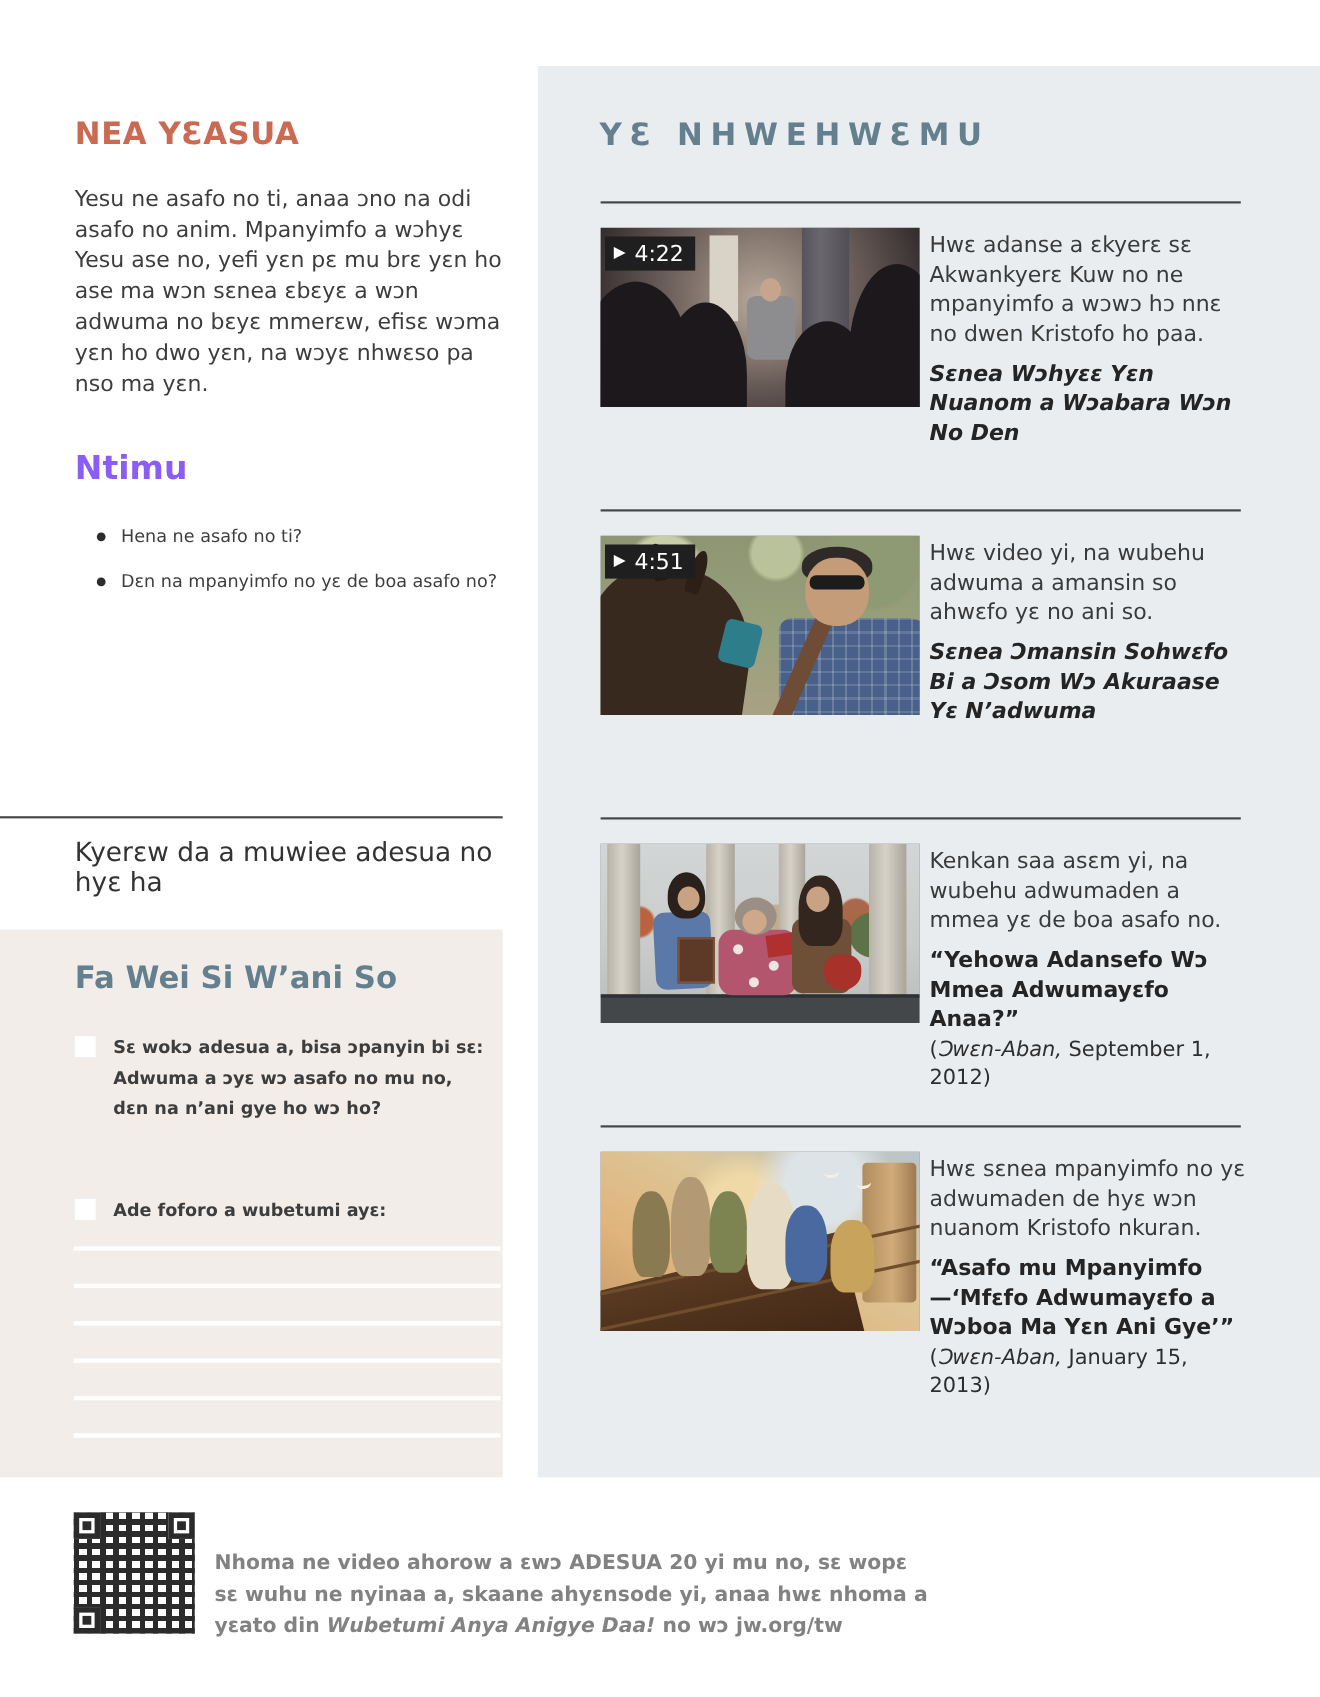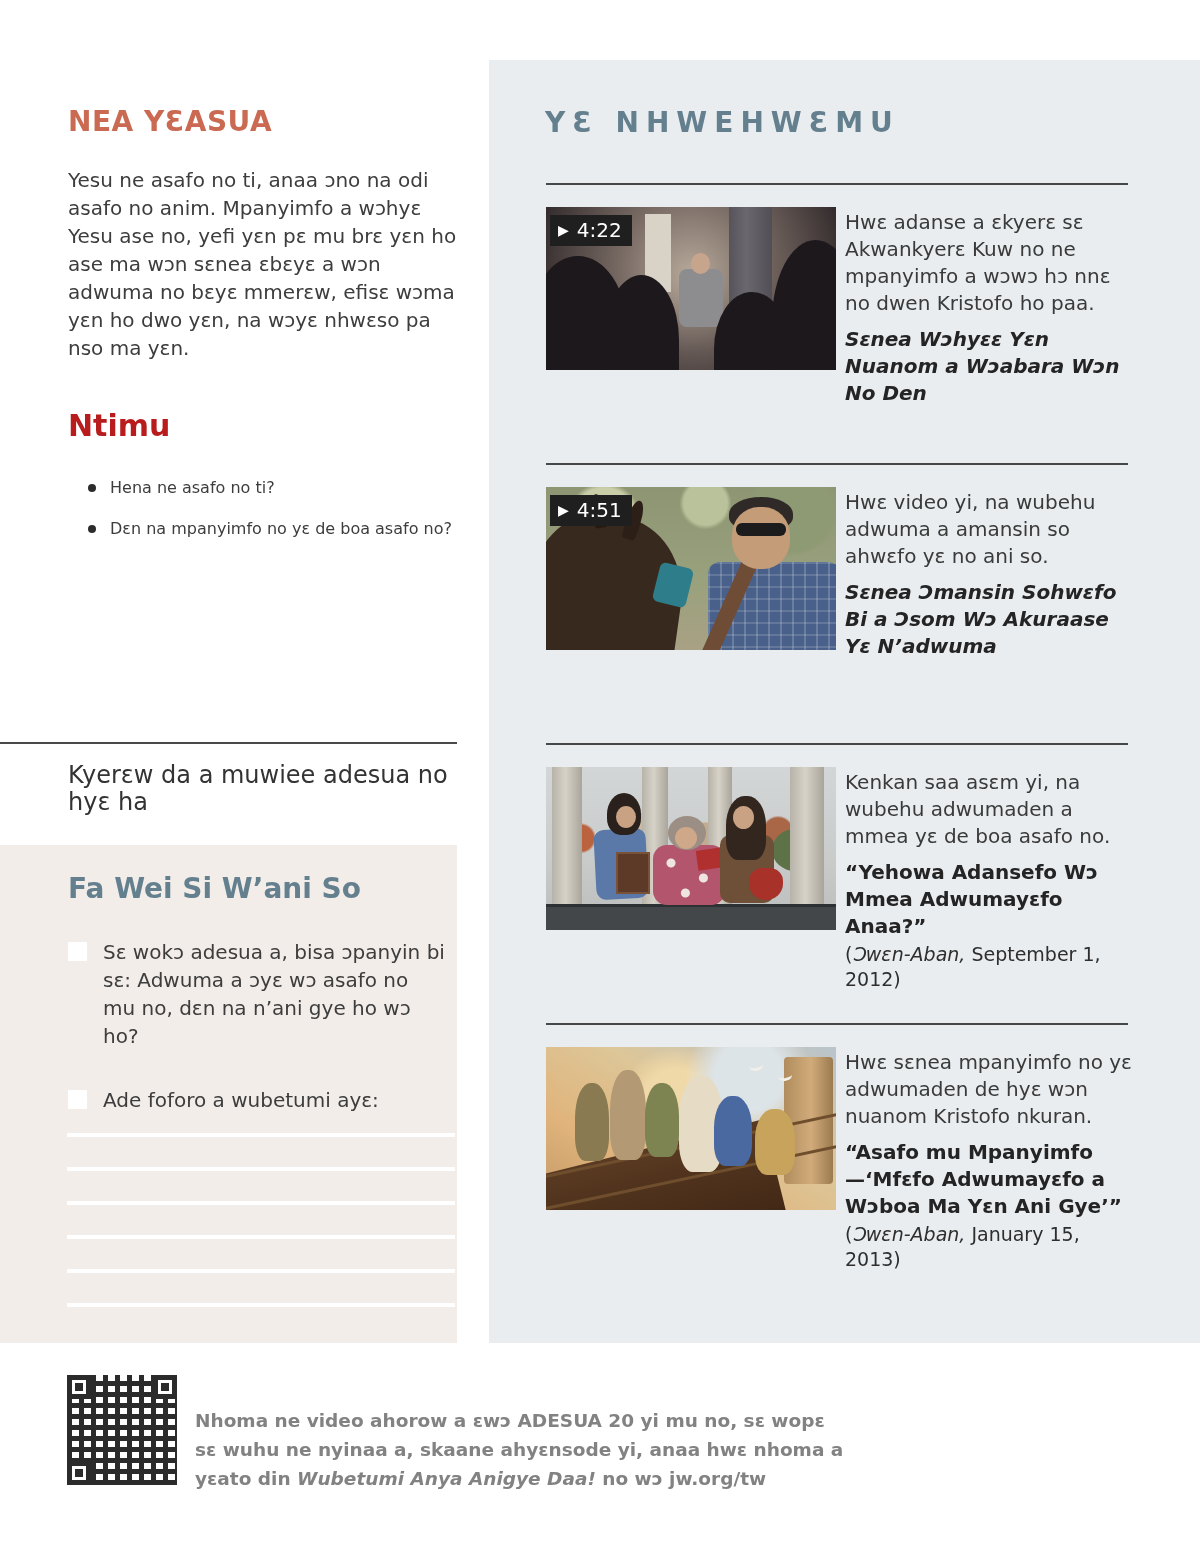--- a/index.html
+++ b/index.html
@@ -4,28 +4,28 @@
 <style>
   html,body{margin:0;padding:0;background:#ffffff;}
   body{width:1200px;height:1543px;font-family:"DejaVu Sans",sans-serif;color:#3d3d3d;position:relative;overflow:hidden;}
   .abs{position:absolute;}
   
   .gray-panel{left:489px;top:60px;width:711px;height:1283px;background:#e9edf0;}
   .goal-box{left:0;top:845px;width:457px;height:498px;background:#f2ede9;}
   
   .lesson-title{left:68px;top:105px;font-size:28px;font-weight:bold;color:#cb6a52;letter-spacing:.5px;}
   .lesson-para{left:68px;top:166px;width:400px;font-size:20px;line-height:28px;color:#3d3d3d;}
-  .summary-title{left:68px;top:408px;font-size:30px;font-weight:bold;color:#b91c1c;}
+  .summary-title{left:68px;top:408px;font-size:30px;font-weight:bold;color:#8b5cf6;}
   .bullet-list{left:88px;top:474px;width:372px;}
   .bullet-item{display:flex;margin-bottom:13px;font-size:16px;line-height:28px;}
   .bullet-dot{width:8px;height:8px;border-radius:50%;background:#2c2c2c;margin:10px 14px 0 0;flex:0 0 8px;}
   .left-sep{left:0;top:742px;width:457px;height:2px;background:#4a4a4a;}
   .date-line{left:68px;top:762px;width:400px;font-size:24px;line-height:27px;color:#333;}
   .goal-title{left:68px;top:872px;font-size:28px;font-weight:bold;color:#64808e;}
-  .check-item{position:absolute;display:flex;font-size:20px;line-height:28px;}
+  .check-item{position:absolute;display:flex;font-size:16px;line-height:28px;font-weight:bold;}
   .checkbox{width:19px;height:19px;background:#ffffff;margin:4px 16px 0 0;flex:0 0 19px;}
   .write-line{position:absolute;left:67px;width:388px;height:4px;background:#ffffff;}
   
   .explore-title{left:545px;top:106px;font-size:28px;font-weight:bold;color:#64808e;letter-spacing:7px;white-space:nowrap;}
   .entry-sep{position:absolute;left:546px;width:582px;height:2px;background:#474747;}
   .entry-text{position:absolute;left:845px;width:288px;}
   .entry-desc{font-size:20px;line-height:27px;color:#3a3a3a;}
   .entry-title{font-size:20px;line-height:27px;font-weight:bold;color:#242424;margin-top:9px;}
   .italic{font-style:italic;}
   .entry-cite{font-size:19px;line-height:25px;color:#2e2e2e;margin-top:2px;}

